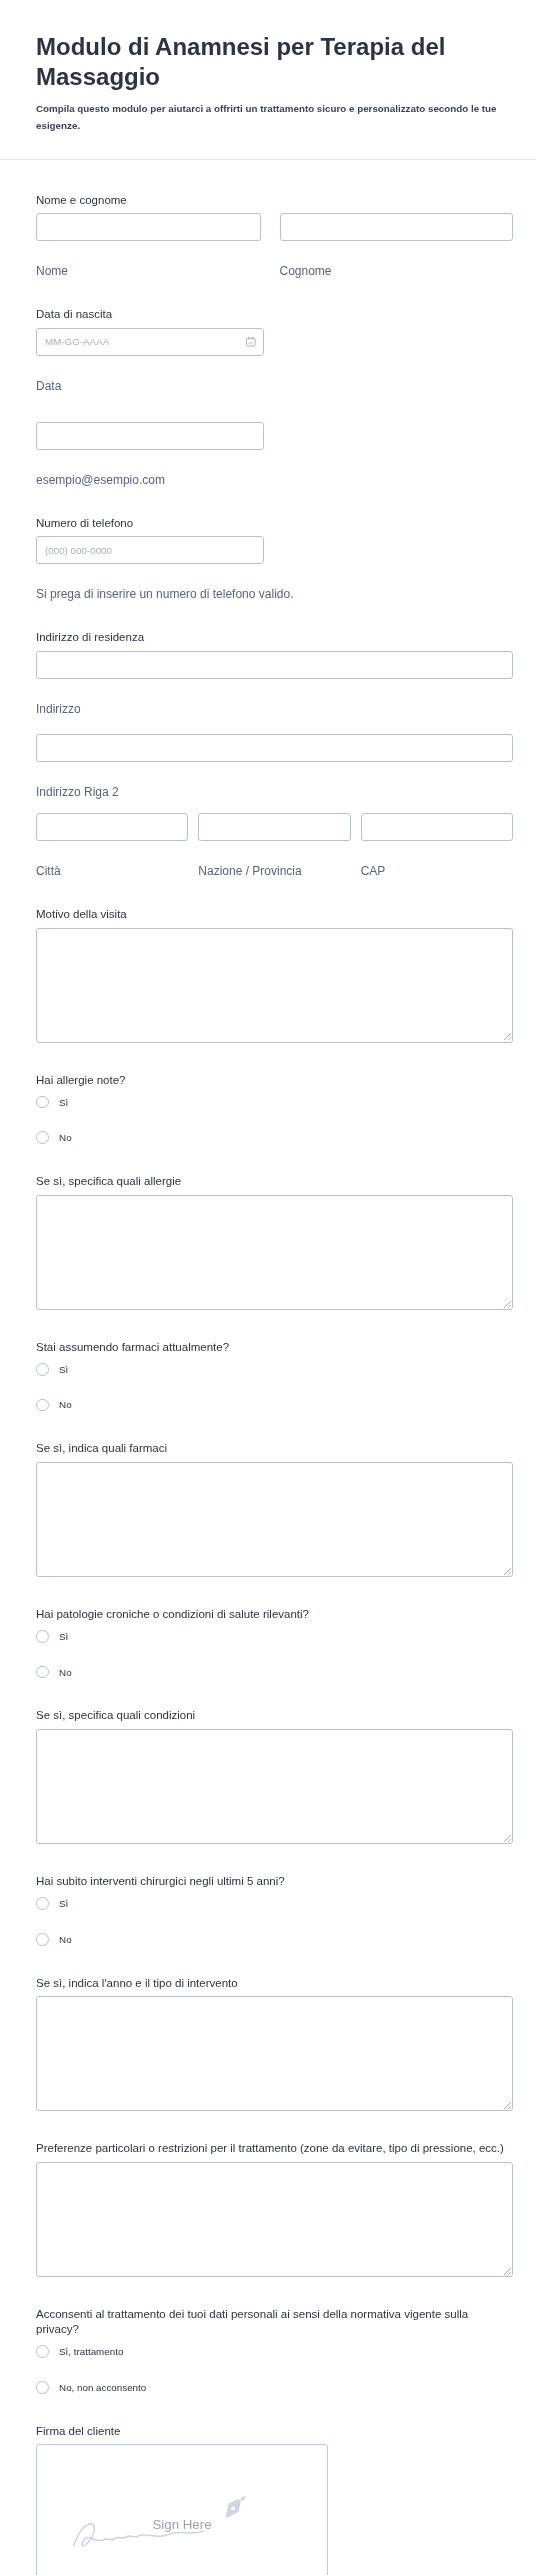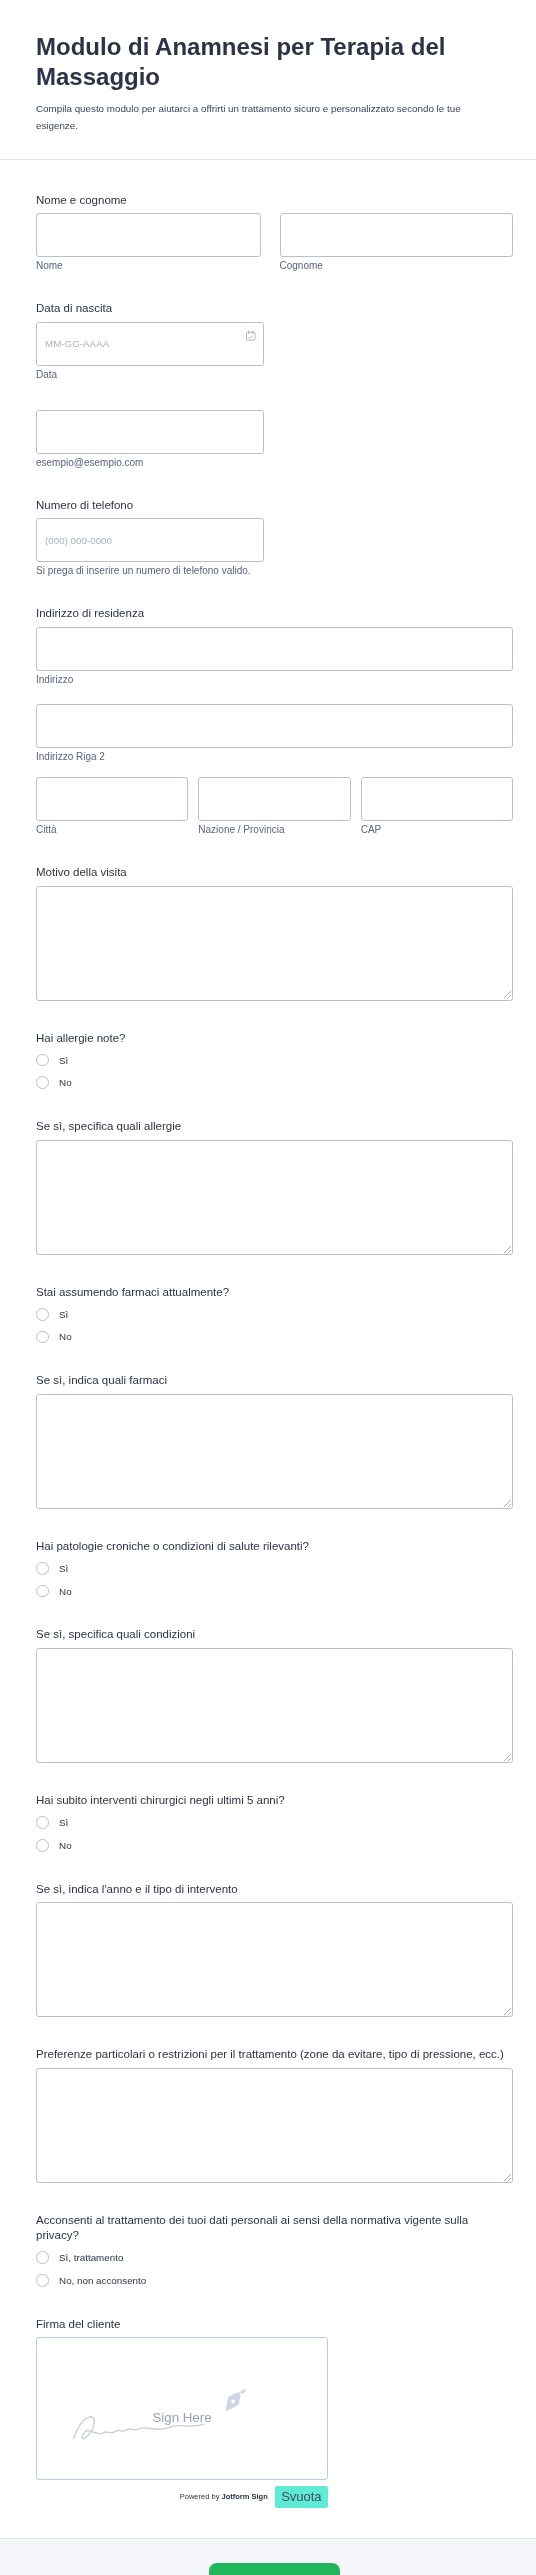--- a/index.html
+++ b/index.html
@@ -7,32 +7,32 @@
   body{
     width:537px;min-height:2576px;margin:0 auto;
     font-family:"Liberation Sans","DejaVu Sans",sans-serif;
     color:#2c3345;background:#f5f6f9;overflow:hidden;
   }
   .card{background:#ffffff;border-bottom:0.6px solid #e2e6ed;}
   .inner{padding-left:36px;padding-right:24px;}
   
   .header{padding-top:32px;padding-bottom:24px;border-bottom:1.2px solid #e0e4eb;}
   .title{font-size:24px;line-height:30px;font-weight:bold;color:#2c3345;max-width:450px;}
-  .subtitle{margin-top:8px;font-size:9.8px;line-height:17.3px;color:#3b4358;max-width:462px;}
+  .subtitle{margin-top:8px;font-size:9.8px;line-height:17.3px;color:#3b4358;max-width:462px;font-weight:bold;}
   
   .q{margin-top:30px;}
   .q-first{margin-top:33px;}
   .label{font-size:11.5px;line-height:15px;font-weight:500;color:#2c3345;}
   .ctrl{margin-top:5.8px;}
   .tinput{
-    box-sizing:border-box;height:44px;border:0.6px solid #b9c0cc;border-radius:2.9px;
+    box-sizing:border-box;height:28px;border:0.6px solid #b9c0cc;border-radius:2.9px;
     background:#fff;font:inherit;font-size:9.8px;color:#2c3345;padding:0 8px;outline:none;width:100%;
   }
   .tinput::placeholder{color:#a9b0c0;opacity:1;}
-  .sublabel{margin-top:4px;font-size:10px;line-height:9.8px;color:#57647e;}
+  .sublabel{margin-top:26px;font-size:12px;line-height:9.8px;color:#57647e;}
   .row2{display:flex;gap:18.5px;}
   .row2 .col1{width:225px;}
   .row2 .col2{width:233px;}
   .row3{display:flex;gap:10px;}
   .row3 .col{width:147px;flex:1;}
   .w395{width:228px;}
   .date-wrap{position:relative;width:228px;}
   .date-wrap .tinput{padding-right:25.4px;}
   .cal-icon{position:absolute;right:7.5px;top:8px;width:11.5px;height:11.5px;pointer-events:auto;}
   .addr-gap1{margin-top:19.6px;}
@@ -45,21 +45,21 @@
     color:#2c3345;padding:5.8px 8px;outline:none;
   }
   .resize-handle{
     position:absolute;right:2.3px;bottom:2.3px;width:7px;height:7px;
     background:
       linear-gradient(135deg,transparent 0 46%,#a6adbc 46% 54%,transparent 54% 100%) 0 0/7px 7px no-repeat,
       linear-gradient(135deg,transparent 0 72%,#a6adbc 72% 80%,transparent 80% 100%) 0 0/7px 7px no-repeat;
     cursor:nwse-resize;
   }
   
-  .radio-row{display:flex;align-items:center;margin-top:10px;cursor:pointer;}
+  .radio-row{display:flex;align-items:center;margin-top:23px;cursor:pointer;}
   .radio-row.first{margin-top:8px;align-items:center;}
   .radio-circle{
     width:12.7px;height:12.7px;border:0.6px solid #b9c0cc;border-radius:50%;
     background:#fff;flex:0 0 auto;box-sizing:border-box;
   }
   .radio-label{margin-left:10.4px;font-size:9.8px;color:#2c3345;}
   
   .sig-box{
     position:relative;margin-top:5.8px;width:292px;height:143px;box-sizing:border-box;
     border:0.6px solid #b5cbea;border-radius:2.9px;background:#fff;

